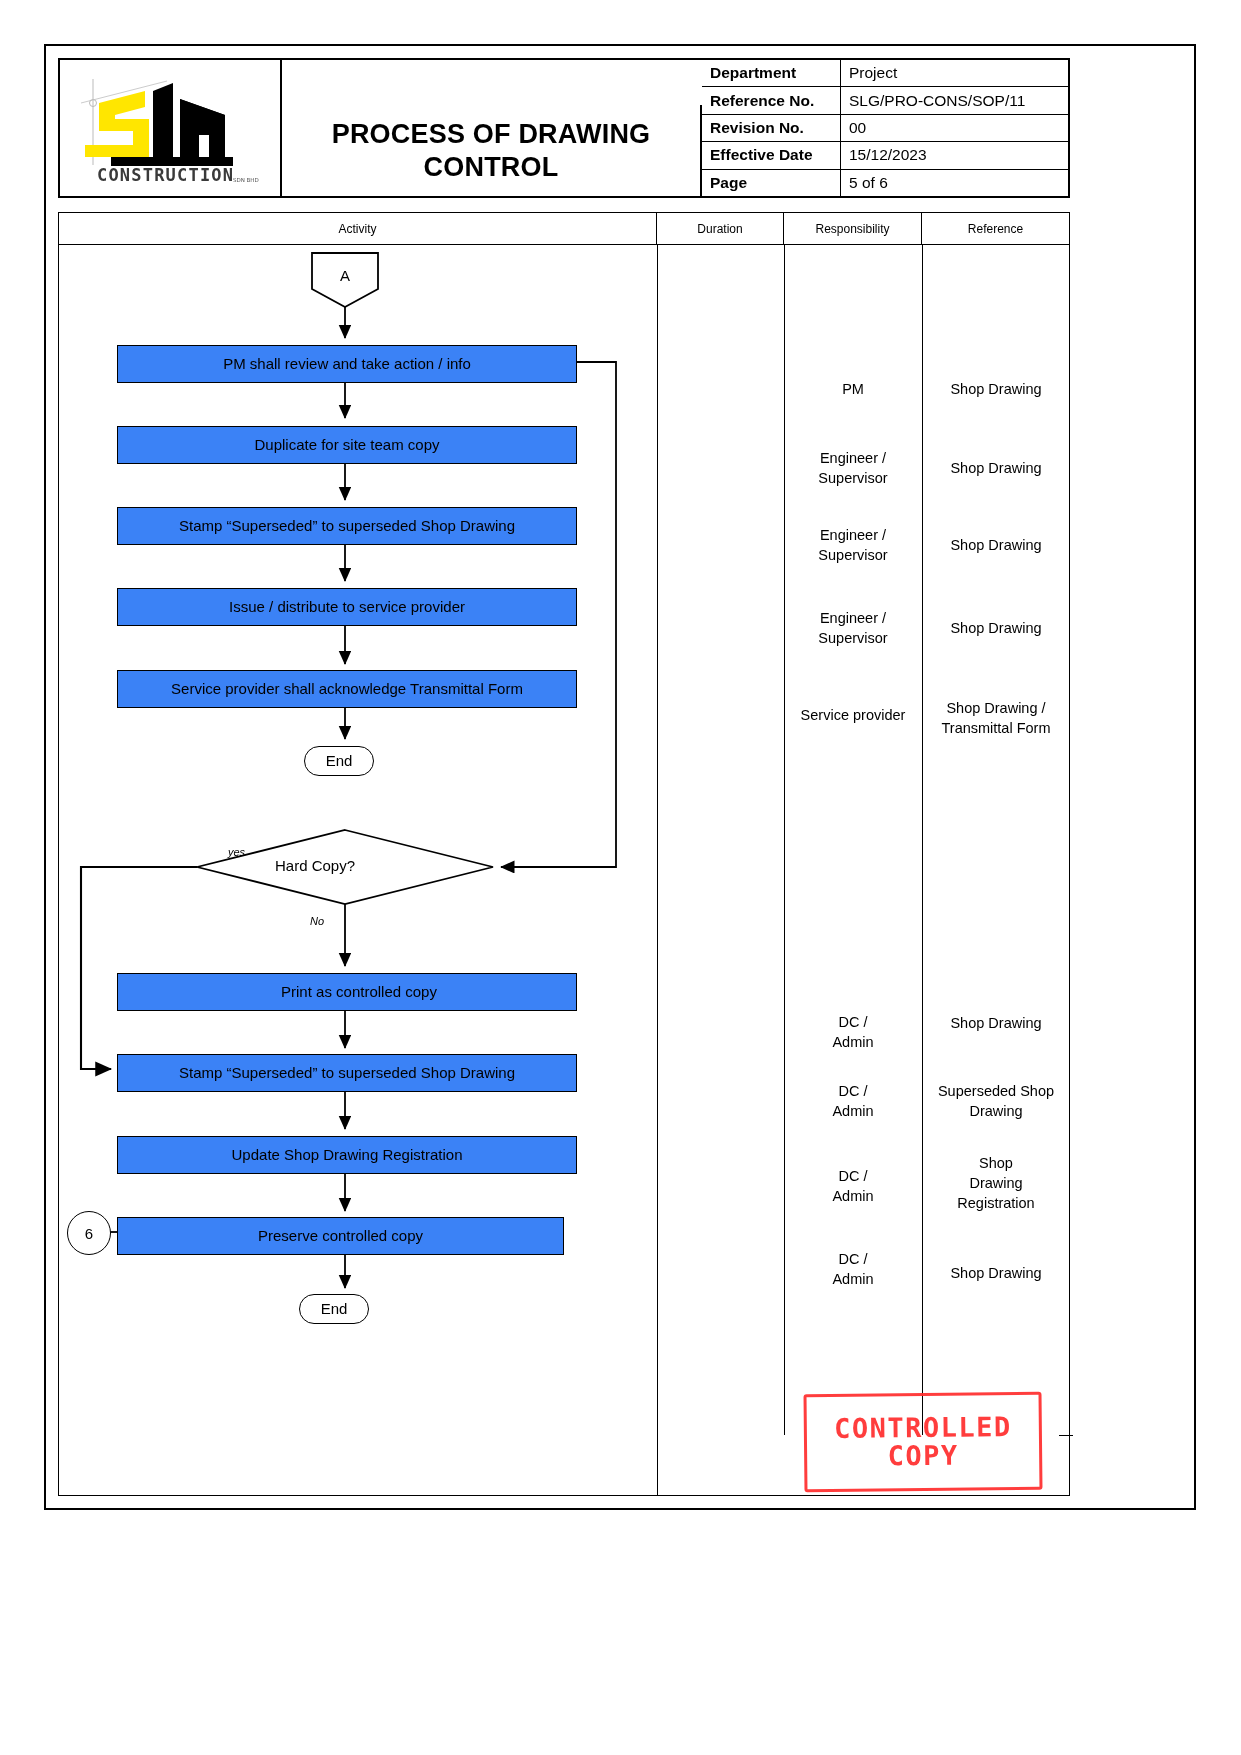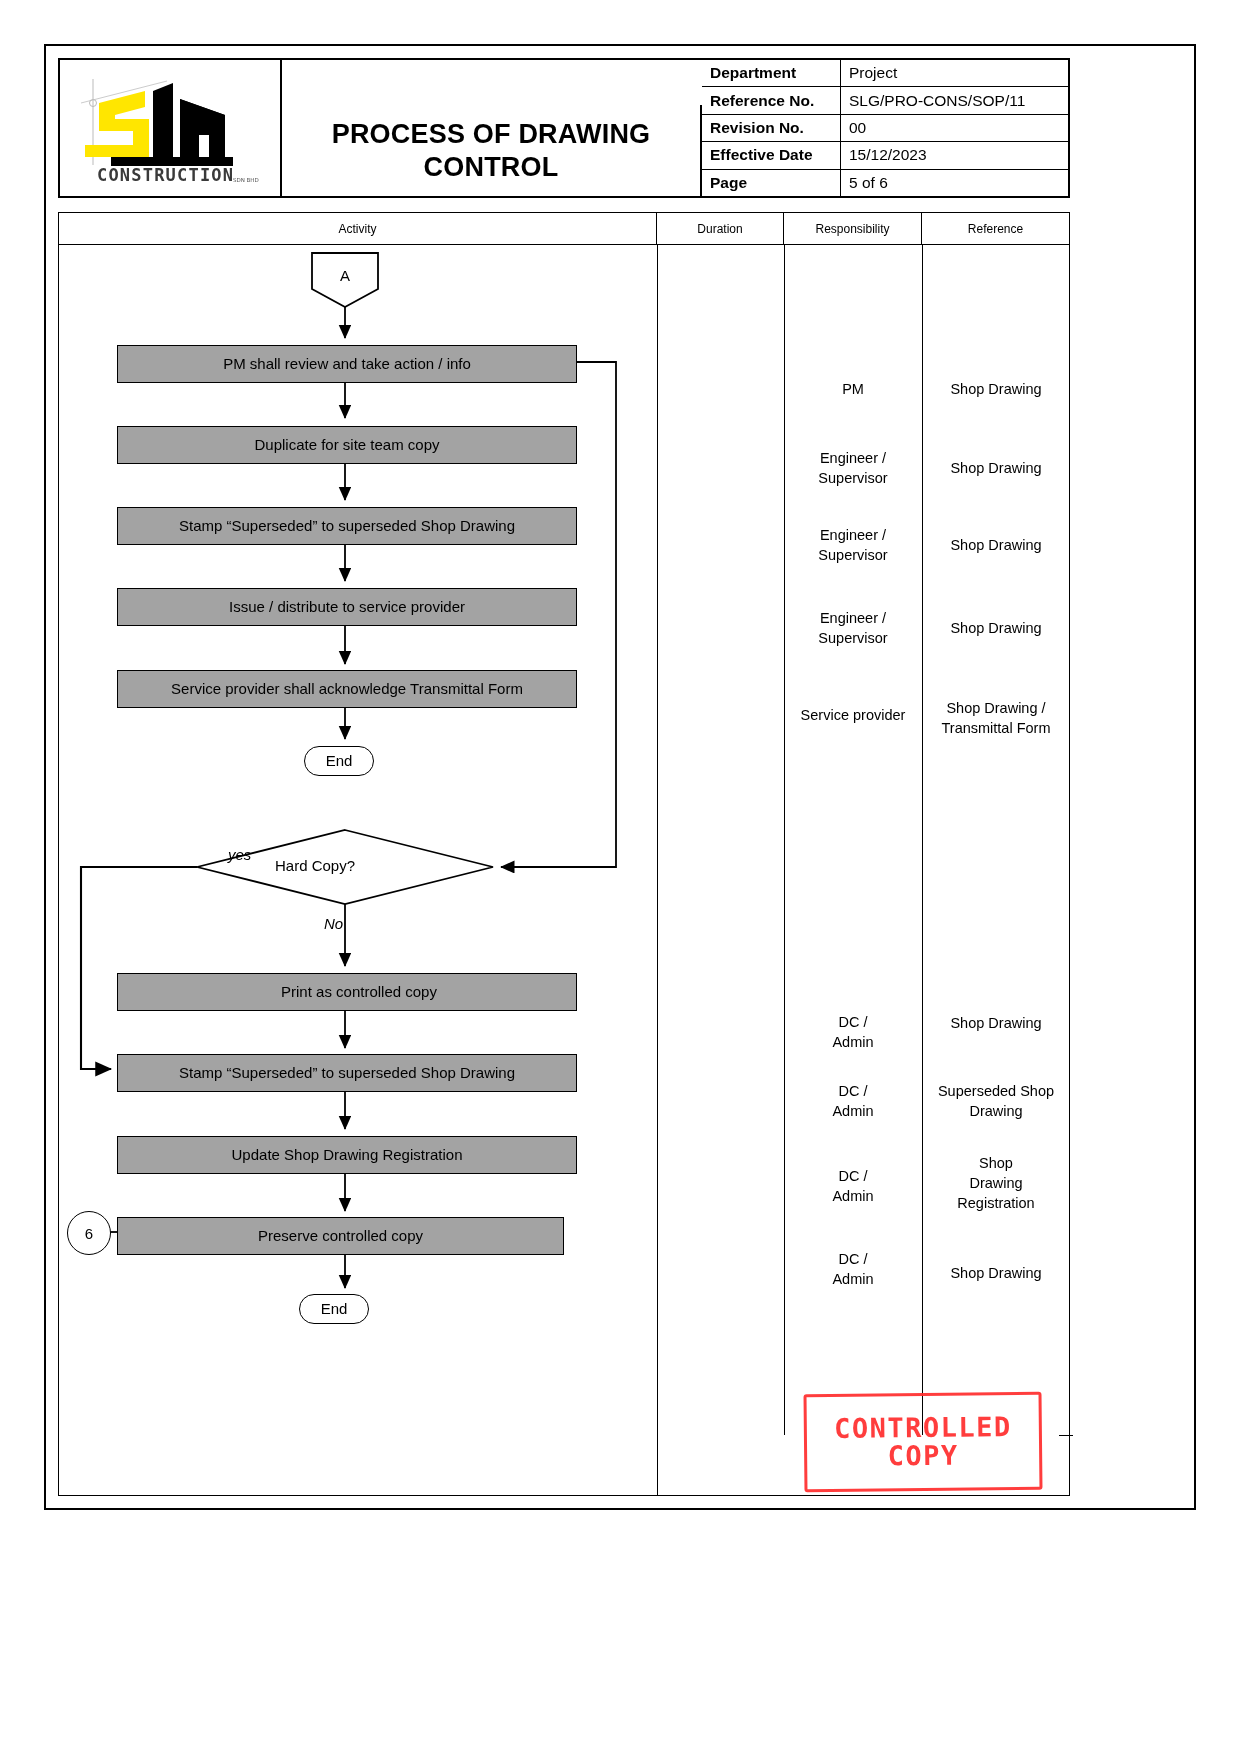--- a/index.html
+++ b/index.html
@@ -71,41 +71,41 @@
   .vl3{left:863px;height:1190px;}
 
   
   .flow{position:absolute;left:0;top:32px;width:598px;height:1252px;}
   .flow svg{position:absolute;left:0;top:0;}
   .node{
     position:absolute;display:flex;align-items:center;justify-content:center;
     text-align:center;font-size:15px;line-height:1.25;box-sizing:border-box;
   }
   .proc{
-    border:1.6px solid #000;background:#a3a3a3;
+    border:1.6px solid #000;background:#3b82f6;
     left:58px;width:460px;height:38px;
   }
   .conn-a{
     left:252px;width:68px;height:46px;font-size:15px;
     color:#000;
   }
   .term{
     left:245px;width:70px;height:30px;border:1.8px solid #000;
     border-radius:16px;background:#fff;font-size:15px;
   }
   .diamond-lbl{
     position:absolute;font-size:15px;text-align:left;
   }
   .circ6{
     position:absolute;left:8px;width:42px;height:42px;border:1.7px solid #000;
     border-radius:50%;background:#fff;display:flex;align-items:center;
     justify-content:center;font-size:15px;
   }
   .italic-lbl{
-    position:absolute;font-size:15px;font-style:italic;
+    position:absolute;font-size:11px;font-style:italic;
   }
 
   
   .cell{
     position:absolute;text-align:center;font-size:14.5px;line-height:1.38;
     box-sizing:border-box;
   }
   .cell-resp{left:725px;width:138px;}
   .cell-ref{left:863px;width:148px;}
 
@@ -261,21 +261,21 @@
       <div class="node term" style="top:501px;">
         <span>End</span>
       </div>
 
       <div class="diamond-lbl" style="left:216px;top:612px;width:140px;">
         <span>Hard Copy?</span>
       </div>
       <div class="italic-lbl" style="left:169px;top:601px;">
         <span>yes</span>
       </div>
-      <div class="italic-lbl" style="left:265px;top:670px;text-align:right;">
+      <div class="italic-lbl" style="left:251px;top:670px;text-align:right;">
         <span>No</span>
       </div>
 
       <div class="node proc" style="top:728px;padding-left:24px;">
         <span>Print as controlled copy</span>
       </div>
       <div class="node proc" style="top:809px;">
         <span>Stamp “Superseded” to superseded Shop Drawing</span>
       </div>
       <div class="node proc" style="top:891px;">

